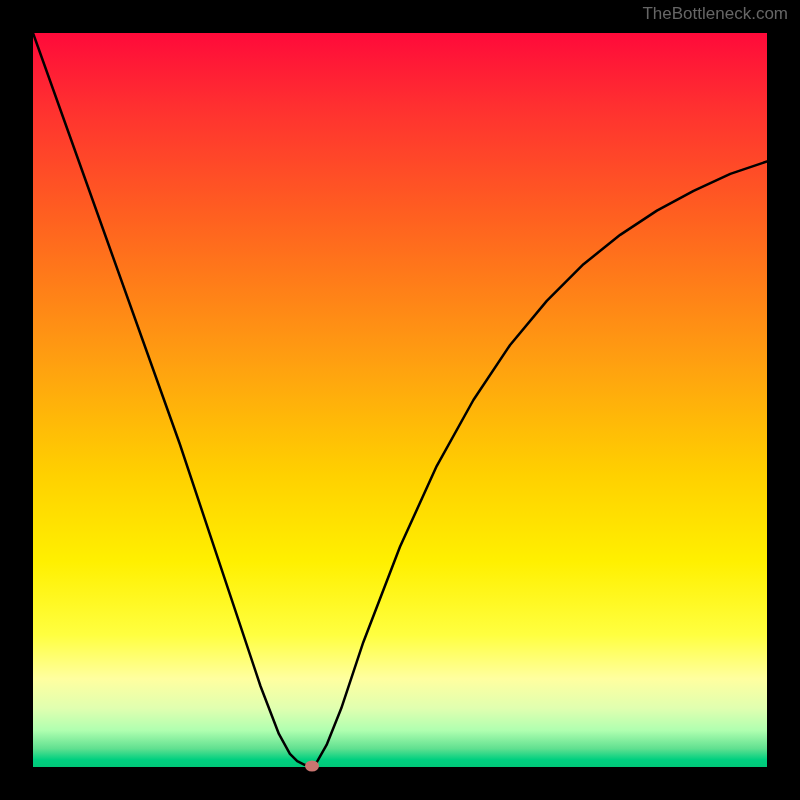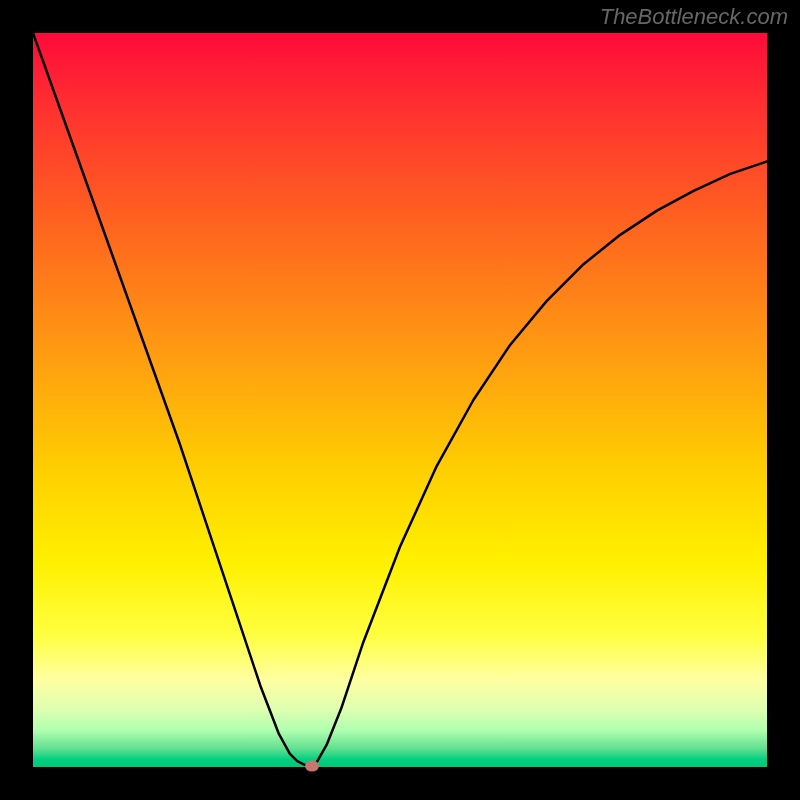--- a/index.html
+++ b/index.html
@@ -9,23 +9,22 @@
     background: #000;
     position: relative;
     font-family: Arial, sans-serif;
     overflow: hidden;
   }
   .watermark {
     position: absolute;
     top: 4px;
     right: 12px;
     color: #666;
-    font-size: 22px;
+    font-size: 17px;
     z-index: 10;
-    font-style: italic;
   }
   .plot-area {
     position: absolute;
     left: 33px;
     top: 33px;
     width: 734px;
     height: 734px;
     background: linear-gradient(to bottom,
       #ff0a3a 0%,
       #ff3030 10%,

